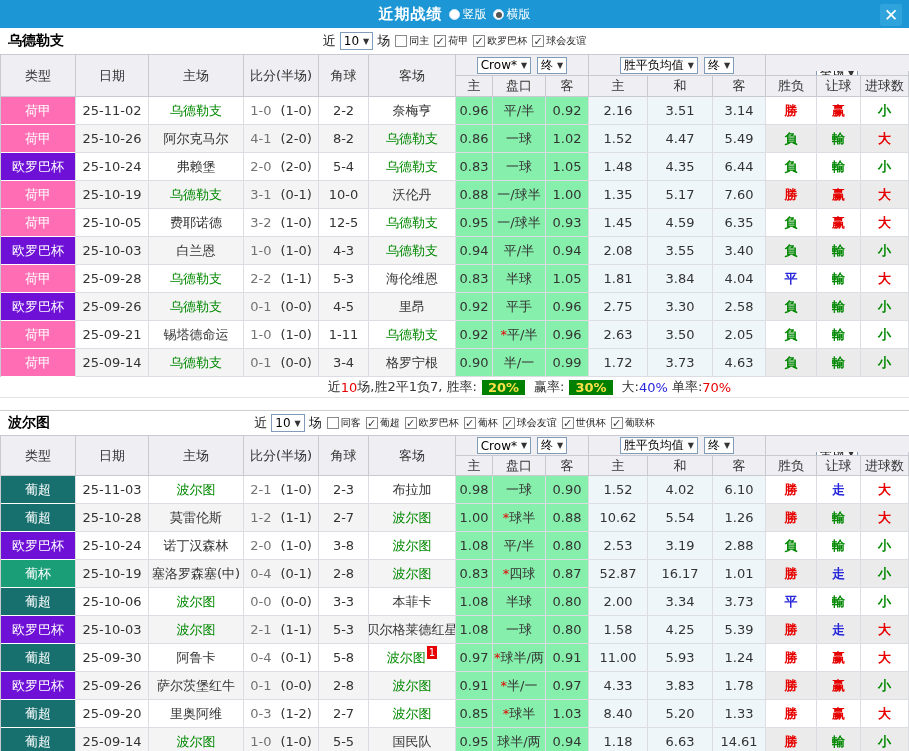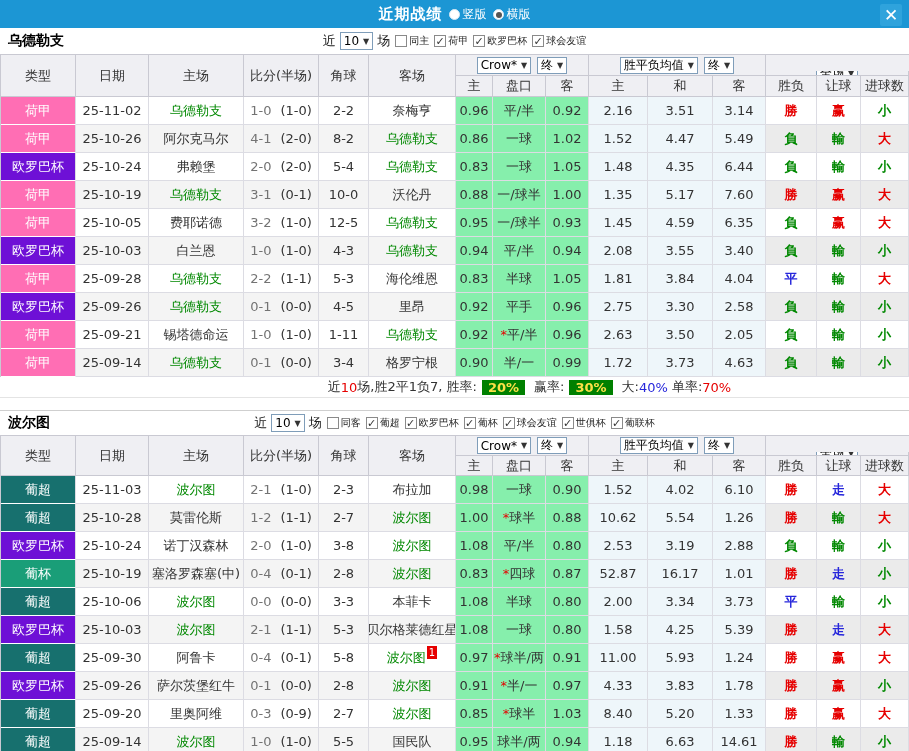--- a/index.html
+++ b/index.html
@@ -620,21 +620,21 @@
         <div class="cell c-res" style="color: rgb(230, 0, 0);">勝</div>
         <div class="cell c-res" style="color: rgb(230, 0, 0);">赢</div>
         <div class="cell c-res" style="color: rgb(0, 136, 0);">小</div>
       </div>
       <div class="trow">
         <div class="cell c-league" style="background: rgb(23, 112, 110);">葡超</div>
         <div class="cell c-plain c-date">25-09-20</div>
         <div class="cell c-plain c-team">里奥阿维</div>
         <div class="cell c-plain c-score">
           <span class="s-main">0-3</span>
-          <span class="s-half">(0-9)</span>
+          <span class="s-half">(1-2)</span>
         </div>
         <div class="cell c-plain c-corner">2-7</div>
         <div class="cell c-plain c-team focus">波尔图</div>
         <div class="cell c-cream">0.85</div>
         <div class="cell c-cream"><span class="star">*</span>球半</div>
         <div class="cell c-cream">1.03</div>
         <div class="cell c-blue">8.40</div>
         <div class="cell c-blue">5.20</div>
         <div class="cell c-blue">1.33</div>
         <div class="cell c-res" style="color: rgb(230, 0, 0);">勝</div>

